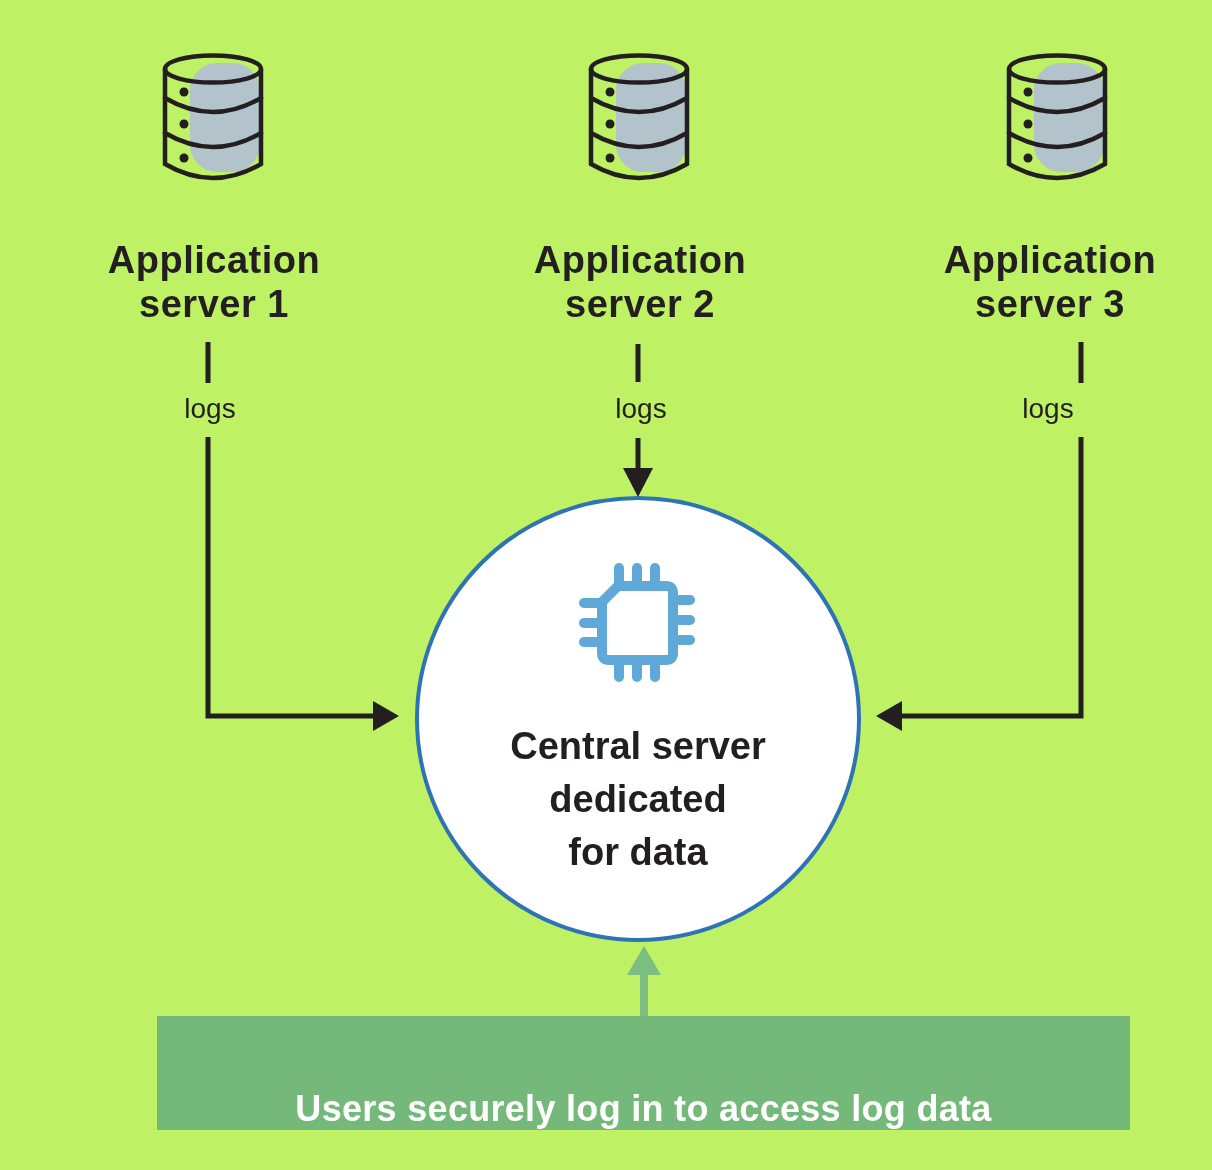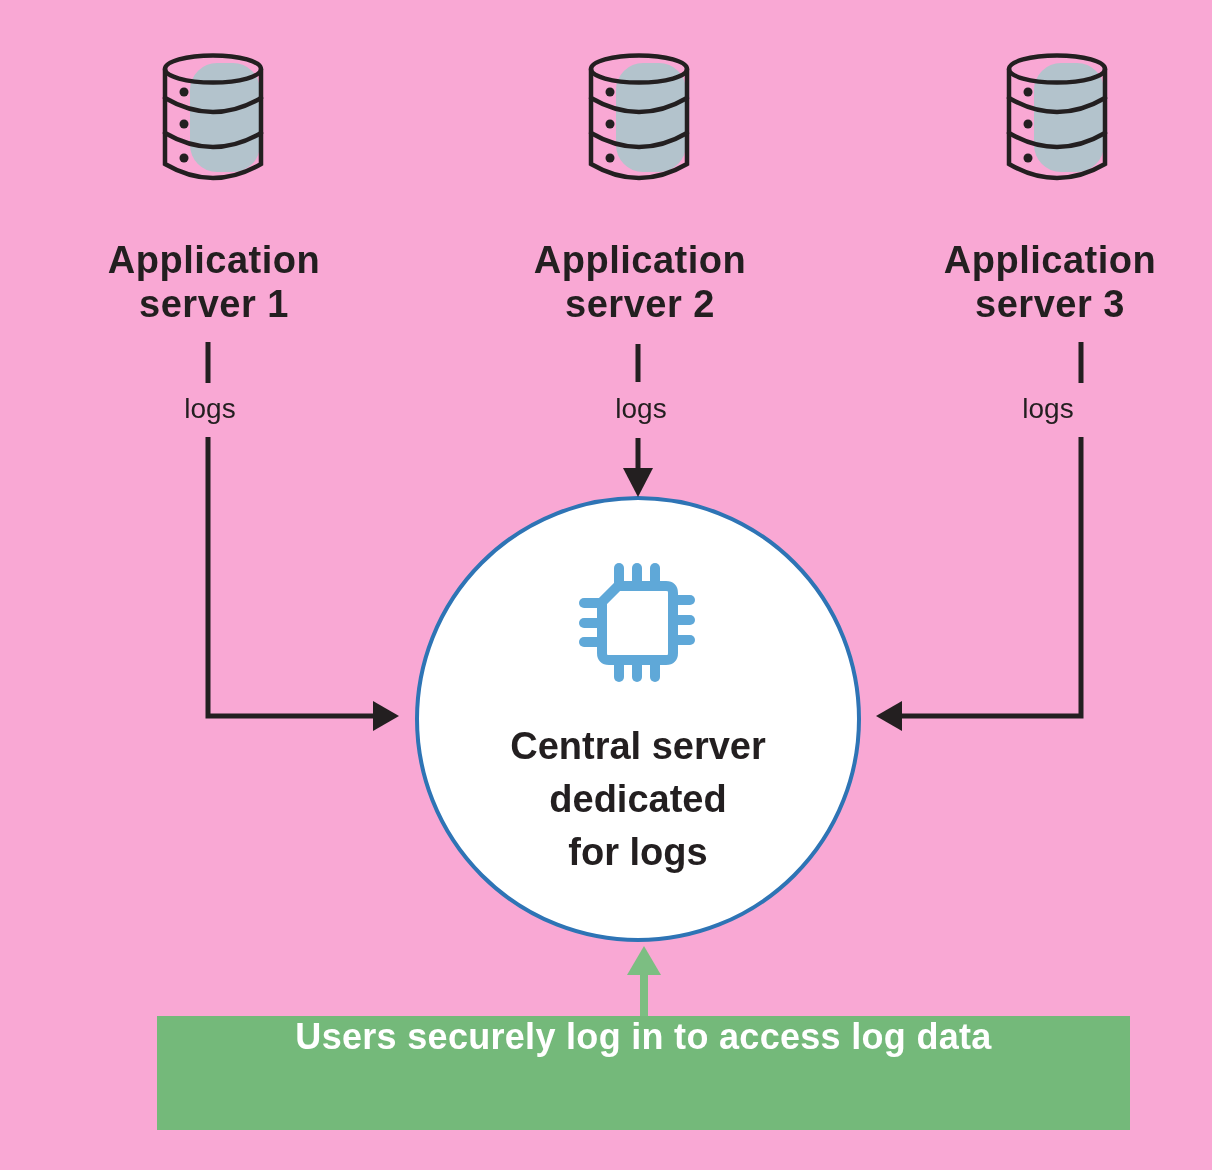--- a/index.html
+++ b/index.html
@@ -5,21 +5,21 @@
   html, body {
     margin: 0;
     padding: 0;
     background: #ffffff;
     font-family: "Liberation Sans", sans-serif;
   }
   .canvas {
     position: relative;
     width: 1212px;
     height: 1170px;
-    background: #f9a8d4;
+    background: #bef264;
     overflow: hidden;
     color: #231f20;
   }
   .diagram-svg {
     position: absolute;
     left: 0;
     top: 0;
     width: 1212px;
     height: 1170px;
   }
@@ -63,21 +63,21 @@
     color: #231f20;
   }
   .banner {
     position: absolute;
     left: 157px;
     top: 1016px;
     width: 973px;
     height: 114px;
     background: #74b97a;
     display: flex;
-    align-items: flex-start;
+    align-items: flex-end;
     justify-content: center;
   }
   .banner-text {
     color: #ffffff;
     font-weight: 700;
     font-size: 36px;
     letter-spacing: 0.3px;
   }
 </style>
 </head>
@@ -157,19 +157,19 @@
 server 2</div>
   <div class="server-label col3">Application
 server 3</div>
 
   <div class="logs-label col1">logs</div>
   <div class="logs-label col2">logs</div>
   <div class="logs-label col3">logs</div>
 
   <div class="central-label">Central server
 dedicated
-for logs</div>
+for data</div>
 
   <div class="banner">
     <span class="banner-text">Users securely log in to access log data</span>
   </div>
 
 </div>
 
 </body></html>

